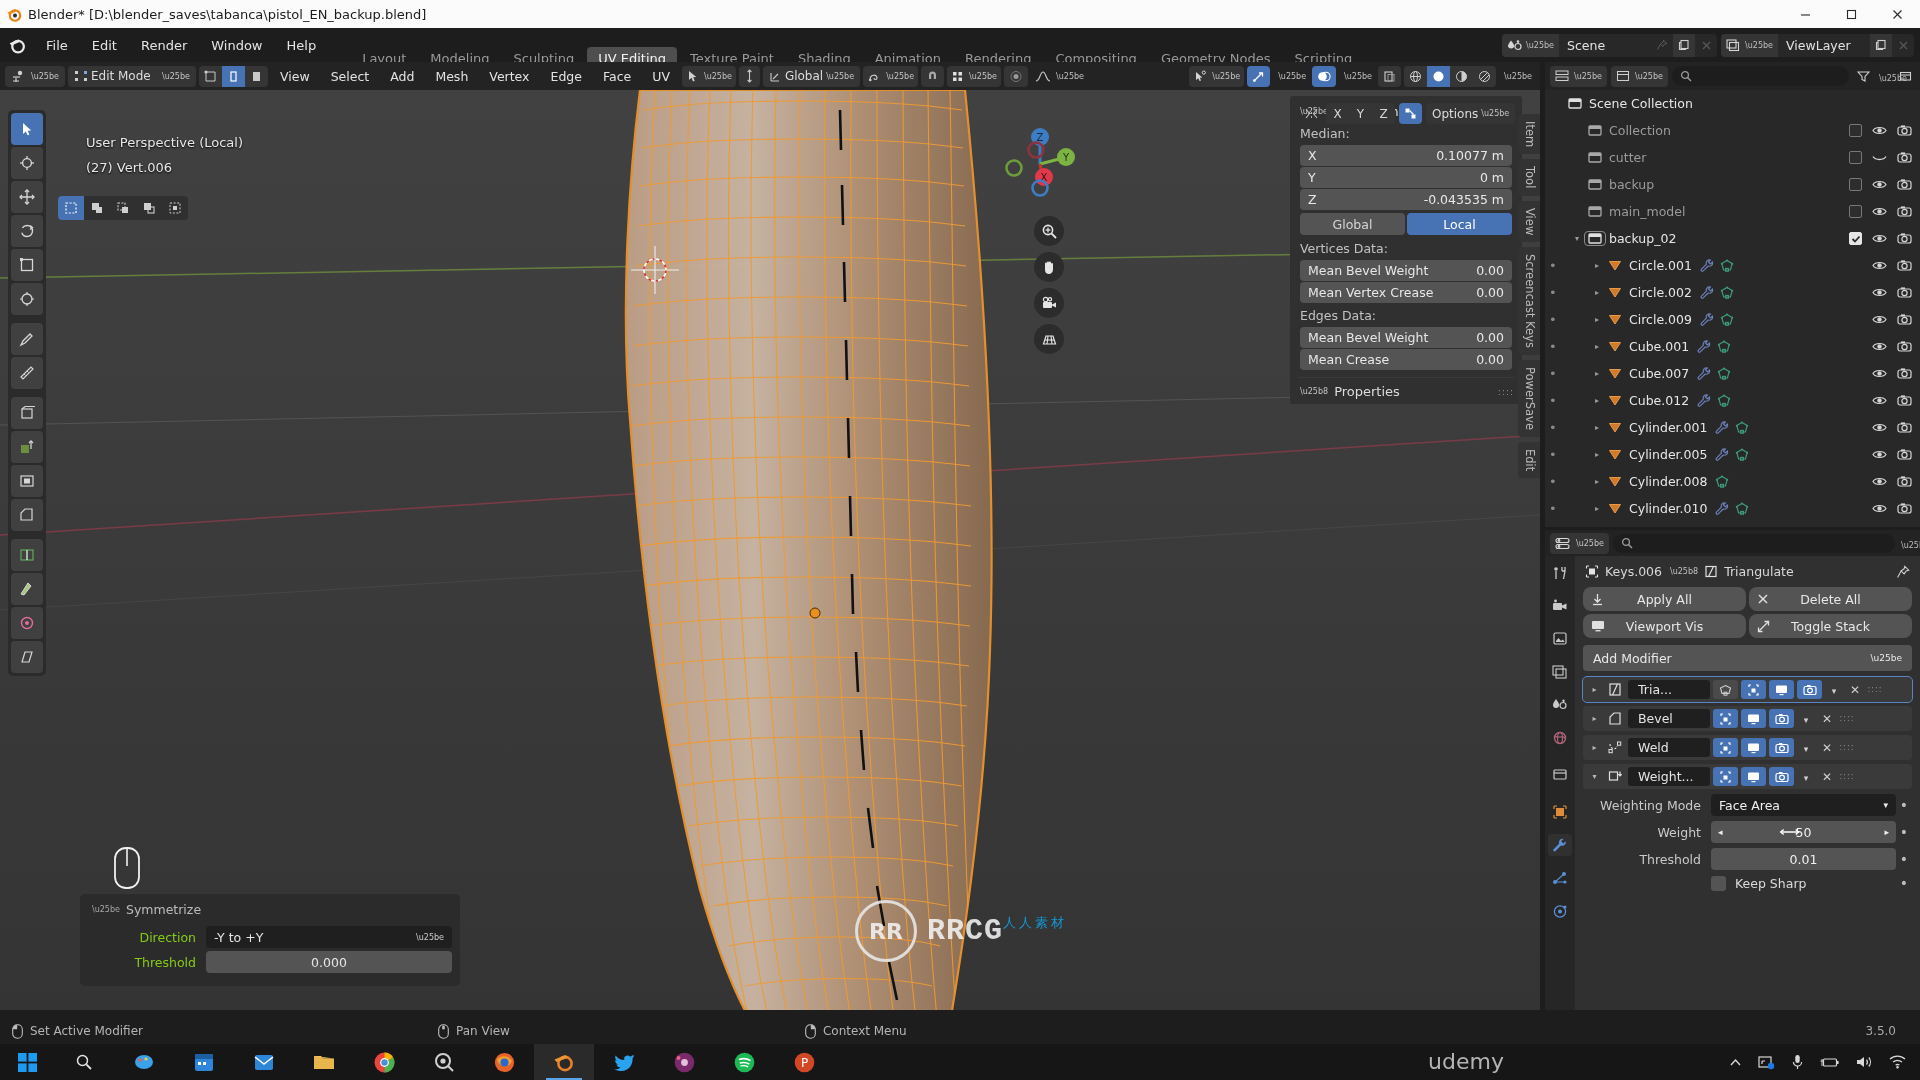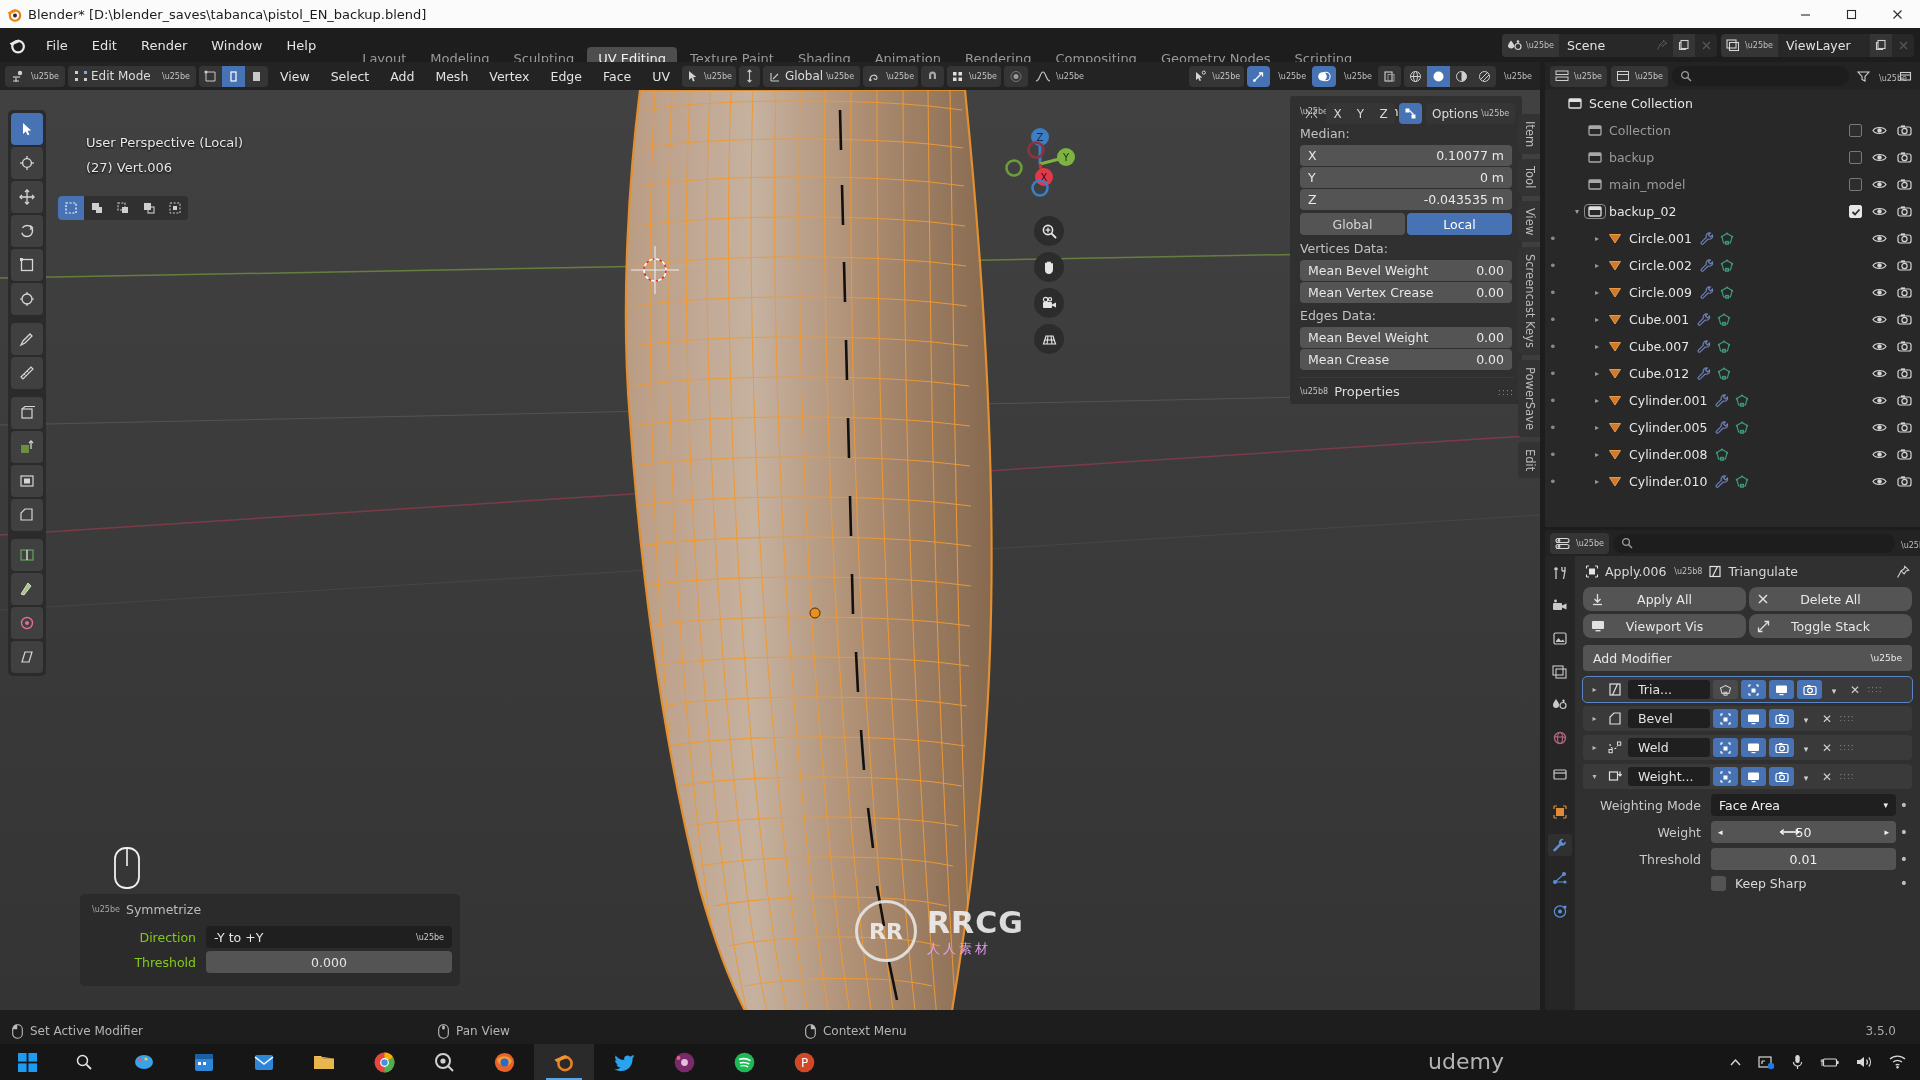--- a/index.html
+++ b/index.html
@@ -173,23 +173,23 @@
   .tb-start { width:54px; height:36px; display:flex; align-items:center; justify-content:center; }
   .tb-app { width:60px; height:36px; display:flex; align-items:center; justify-content:center; position:relative; }
   .tb-app.active { background:#2a2a2a; }
   .tb-app.active::after { content:''; position:absolute; bottom:0; left:12px; right:12px; height:2px; background:#5aa4e8; }
   .tray { margin-left:auto; display:flex; align-items:center; gap:16px; padding-right:14px; color:#dcdcdc; }
 
   
   .wm { position:absolute; left:855px; bottom:48px; display:flex; align-items:center; gap:10px; opacity:.88; }
   .wm-circ { width:62px; height:62px; border-radius:50%; border:3px solid #e9e9e9;
     display:flex; align-items:center; justify-content:center; font-size:22px; font-weight:bold; color:#f2f2f2; }
-  .wm-txt { display:flex; flex-direction:column; }
+  .wm-txt { display:flex; flex-direction:row;font-family:Liberation Mono, monospace; }
   .wm-a { font-size:30px; font-weight:bold; color:#f3f3f3; letter-spacing:1px; }
-  .wm-b { font-size:13px; color:#f0abfc; letter-spacing:3px; }
+  .wm-b { font-size:13px; color:#0ea5e9; letter-spacing:3px; }
   .udemy-wm { position:absolute; right:40px; bottom:6px; font-size:22px; color:#cfcfcf; opacity:.85; }
   svg { display:block; }
 </style>
 </head>
 <body>
 
 <div id="root">
 
   <div class="titlebar">
     <div class="tb-icon">
@@ -940,20 +940,45 @@
             </span>
           </div>
           <div class="ol-row" style="padding-left: 24px;">
             <span class="tri"></span>
             <span class="ic">
               <svg width="14" height="13" viewBox="0 0 14 13">
                 <rect x="1" y="2" width="12" height="9" rx="1" fill="none" stroke="#a8a8a8" stroke-width="1.3"></rect>
                 <rect x="1" y="2" width="12" height="3" fill="#a8a8a8"></rect>
               </svg>
             </span>
+            <span class="nm dim">cutter</span>
+            <span class="ol-right">
+              <span class="chkbox"></span>
+              <span>
+                <svg width="15" height="13" viewBox="0 0 15 13">
+                  <path d="M1 5.5 C3.5 9.5 11.5 9.5 14 5.5" fill="none" stroke="#d6d6d6" stroke-width="1.3"></path>
+                </svg>
+              </span>
+              <span>
+                <svg width="15" height="13" viewBox="0 0 15 13">
+                  <rect x="1" y="3" width="13" height="8" rx="2" fill="none" stroke="#d6d6d6" stroke-width="1.2"></rect>
+                  <circle cx="7.5" cy="7" r="2.6" fill="none" stroke="#d6d6d6" stroke-width="1.2"></circle>
+                  <rect x="4" y="1.4" width="4" height="1.8" fill="#d6d6d6"></rect>
+                </svg>
+              </span>
+            </span>
+          </div>
+          <div class="ol-row" style="padding-left: 24px;">
+            <span class="tri"></span>
+            <span class="ic">
+              <svg width="14" height="13" viewBox="0 0 14 13">
+                <rect x="1" y="2" width="12" height="9" rx="1" fill="none" stroke="#a8a8a8" stroke-width="1.3"></rect>
+                <rect x="1" y="2" width="12" height="3" fill="#a8a8a8"></rect>
+              </svg>
+            </span>
             <span class="nm dim">backup</span>
             <span class="ol-right">
               <span class="chkbox"></span>
               <span>
                 <svg width="15" height="13" viewBox="0 0 15 13">
                   <path d="M1 6.5 C3.5 2.5 11.5 2.5 14 6.5 C11.5 10.5 3.5 10.5 1 6.5Z" fill="none" stroke="#d6d6d6" stroke-width="1.2"></path>
                   <circle cx="7.5" cy="6.5" r="2.2" fill="#d6d6d6"></circle>
                 </svg>
               </span>
               <span>
@@ -1526,21 +1551,21 @@
     </div>
 
     <div class="pr-body">
       <div class="bc">
         <span>
           <svg width="14" height="13" viewBox="0 0 14 13">
               <rect x="4" y="3.5" width="6" height="6" fill="#e4e4e4"></rect>
               <path d="M1.5 1 L4 1 M1.5 1 L1.5 3.5 M12.5 1 L10 1 M12.5 1 L12.5 3.5 M1.5 12 L4 12 M1.5 12 L1.5 9.5 M12.5 12 L10 12 M12.5 12 L12.5 9.5" stroke="#e4e4e4" stroke-width="1.1" fill="none"></path>
             </svg>
         </span>
-        <span>Apply.006</span>
+        <span>Keys.006</span>
         <span class="chev">\u25b8</span>
         <span>
           <svg width="14" height="13" viewBox="0 0 14 13">
               <rect x="2" y="1.5" width="10" height="10" fill="none" stroke="#e0e0e0" stroke-width="1.2"></rect>
               <path d="M9.5 1.5 L4.5 11.5" stroke="#e0e0e0" stroke-width="1.2"></path>
             </svg>
         </span>
         <span>Triangulate</span>
         <span class="pin">
           <svg width="14" height="14" viewBox="0 0 14 14">

